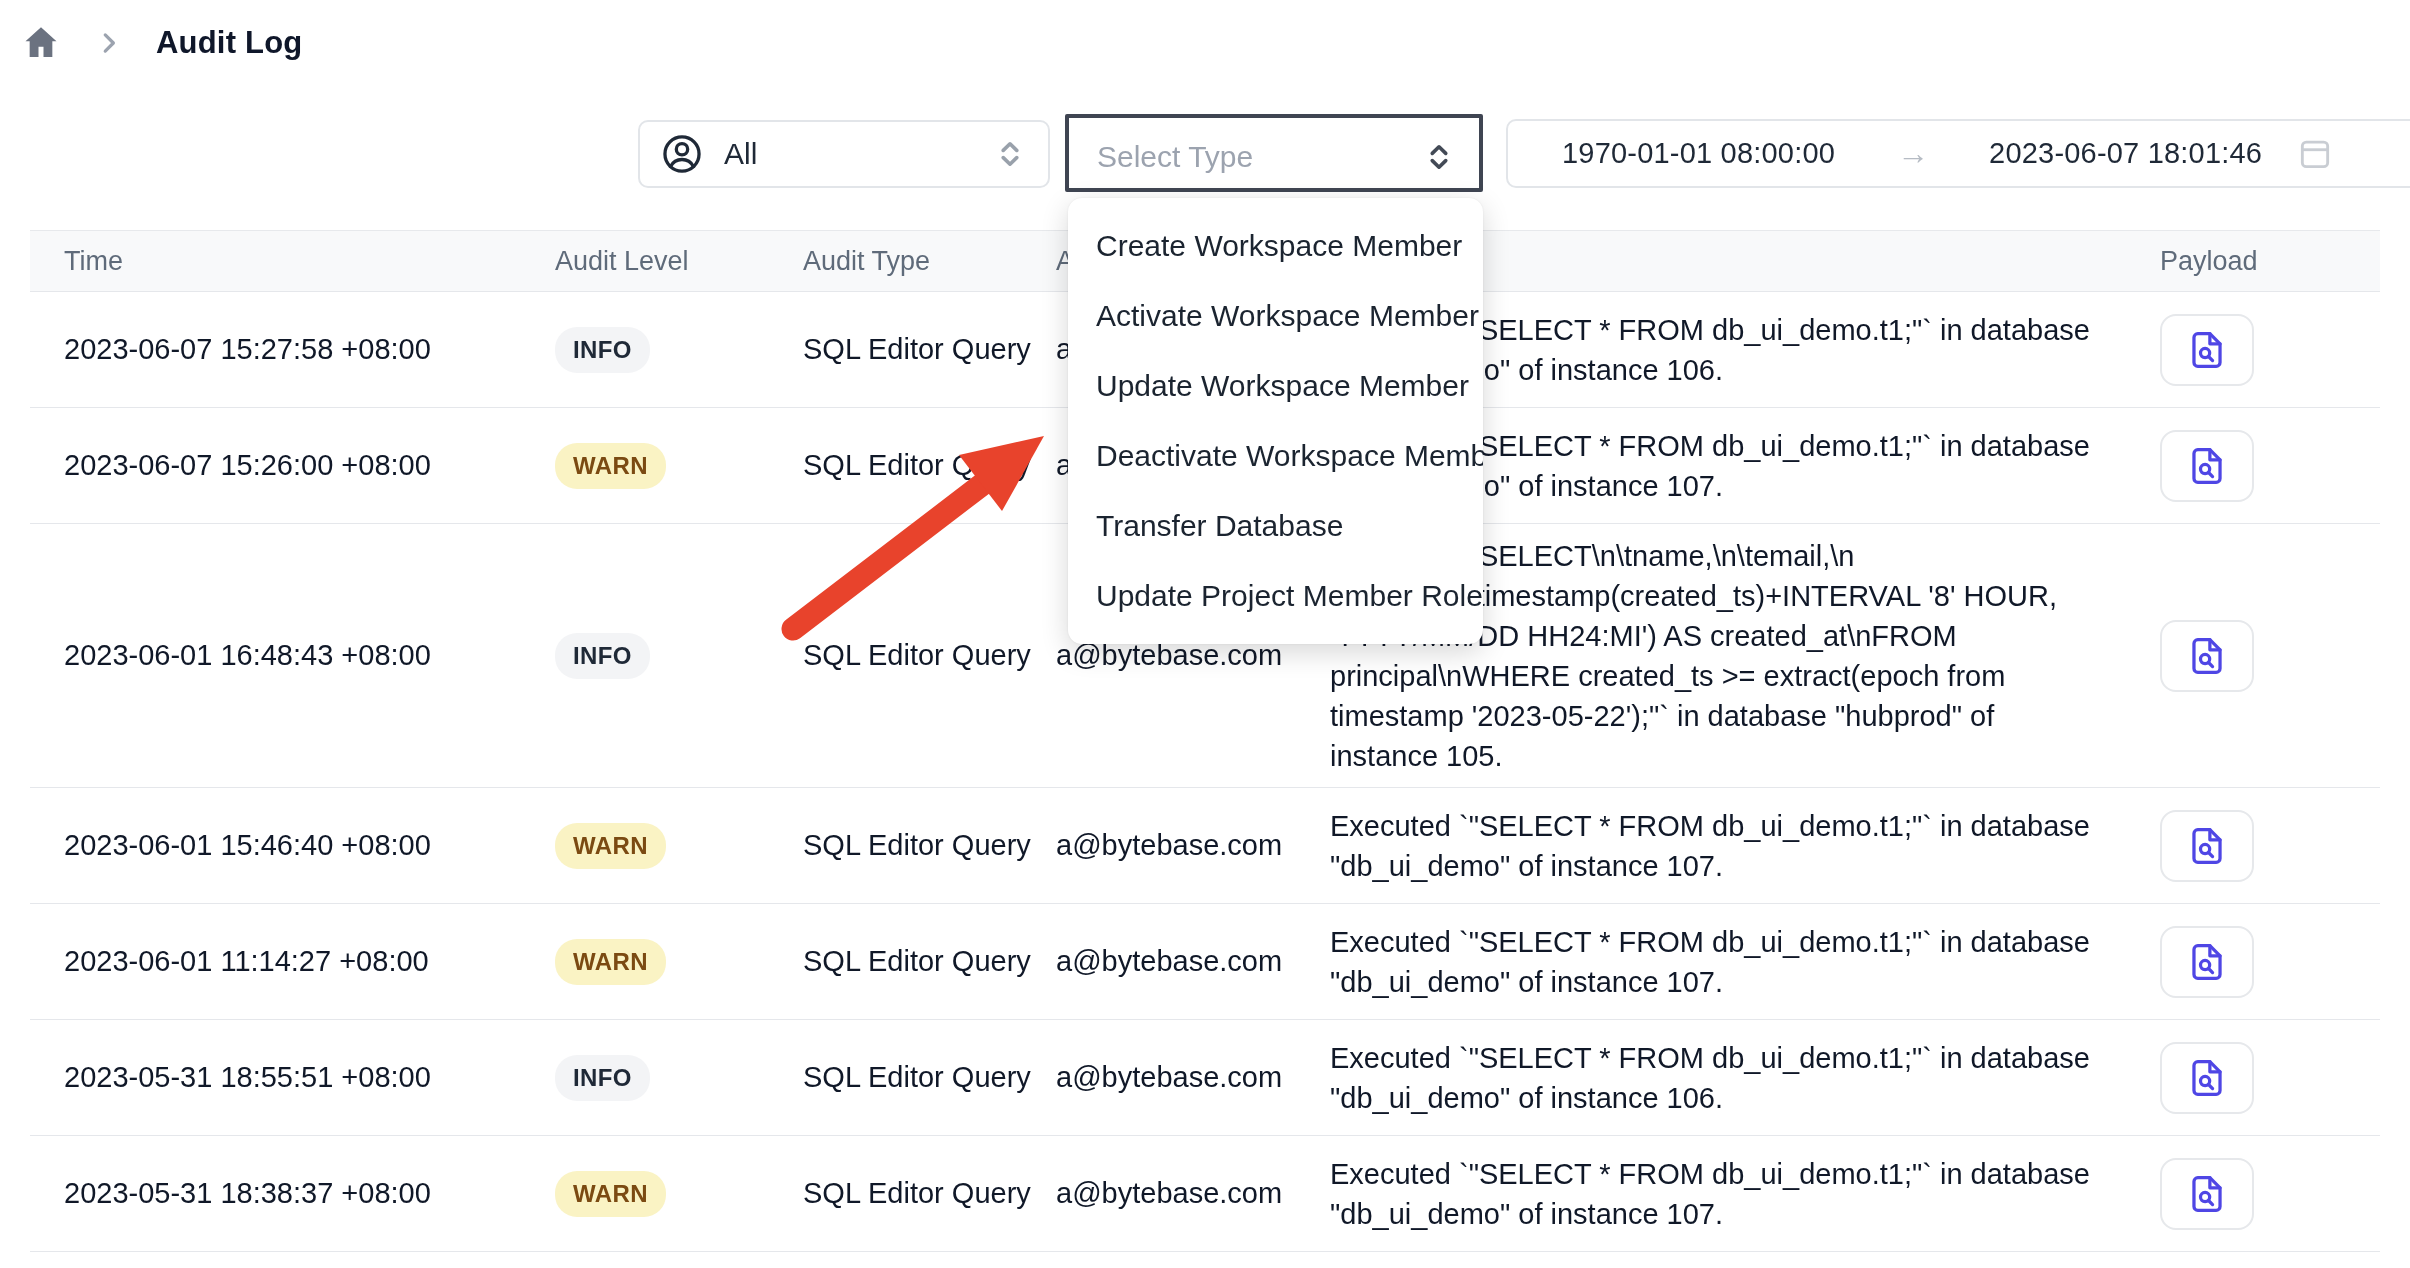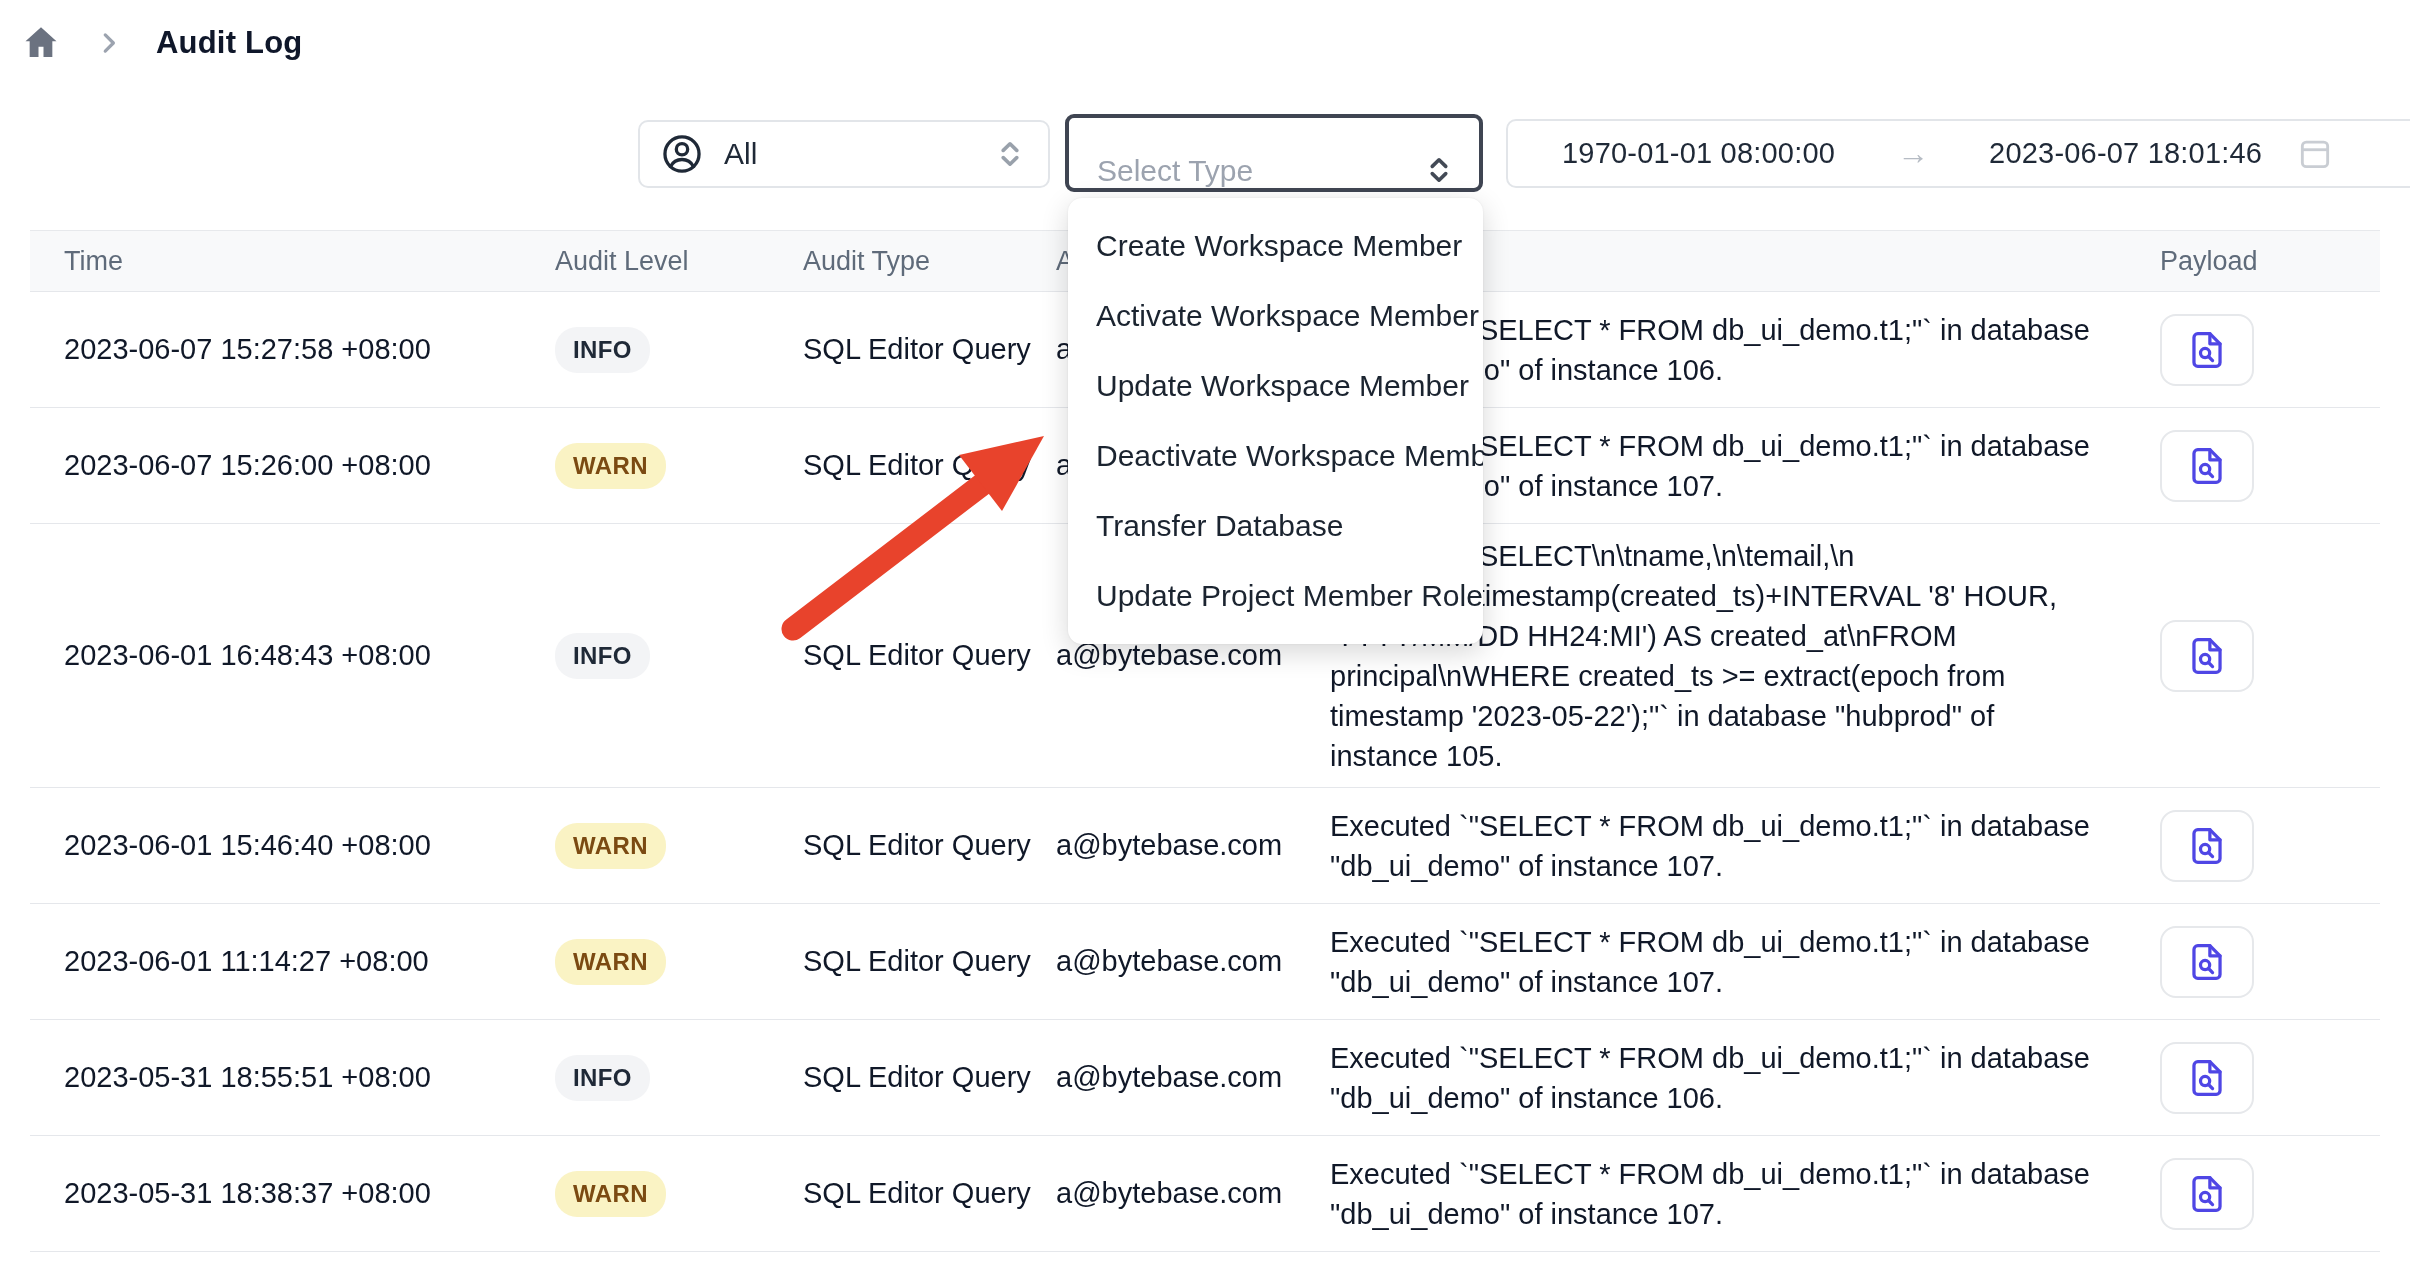--- a/index.html
+++ b/index.html
@@ -16,21 +16,21 @@
 
   
   .select-box { position:absolute; display:flex; align-items:center; background:#fff; }
   .sel-actor { left:638px; top:120px; width:412px; height:68px; border:2px solid #e2e5e9; border-radius:10px; padding:0 20px; }
   .sel-actor .uic { width:44px; height:44px; margin-right:20px; }
   .sel-actor .uic svg { width:44px; height:44px; }
   .sel-label { font-size:30px; color:#1f2937; }
   .spacer { flex:1; }
   .updown { width:36px; height:36px; color:#99a1ab; }
   .updown svg { width:36px; height:36px; }
-  .sel-type { left:1065px; top:114px; width:418px; height:78px; border:4px solid #3f4552; border-radius:9px; padding:8px 22px 0 28px;align-items:flex-end; }
+  .sel-type { left:1065px; top:114px; width:418px; height:78px; border:4px solid #3f4552; border-radius:2px; padding:8px 22px 0 28px; }
   .sel-type .sel-placeholder { font-size:30px; color:#9ca3af; }
   .sel-type .updown { color:#434a56; }
 
   .date-range { position:absolute; left:1506px; top:119px; width:979px; height:69px; border:2px solid #e2e5e9;
                 border-radius:10px; display:flex; align-items:center; padding:0 28px 0 54px; background:#fff; }
   .dr-text { font-size:29px; color:#1f2937; letter-spacing:.2px; }
   .dr-arrow { color:#b6bcc4; font-size:32px; margin:0 60px 0 62px; }
   .cal-ic { margin-left:34px; width:38px; height:38px; }
   .cal-ic svg { width:38px; height:38px; }
 

